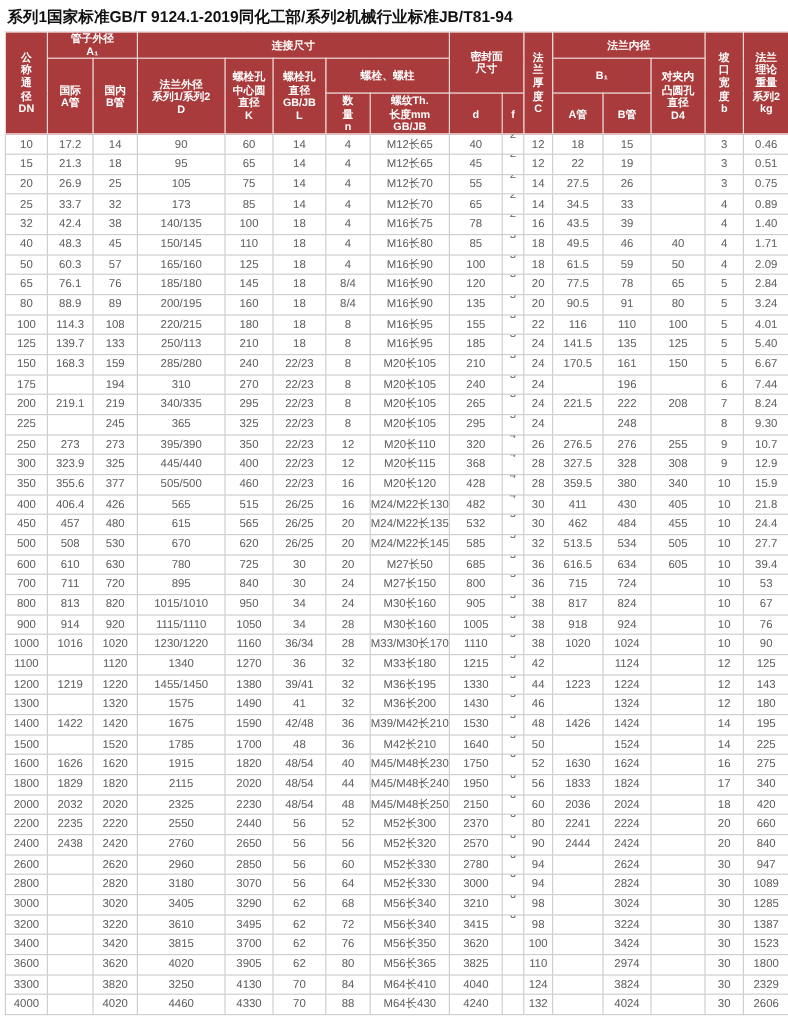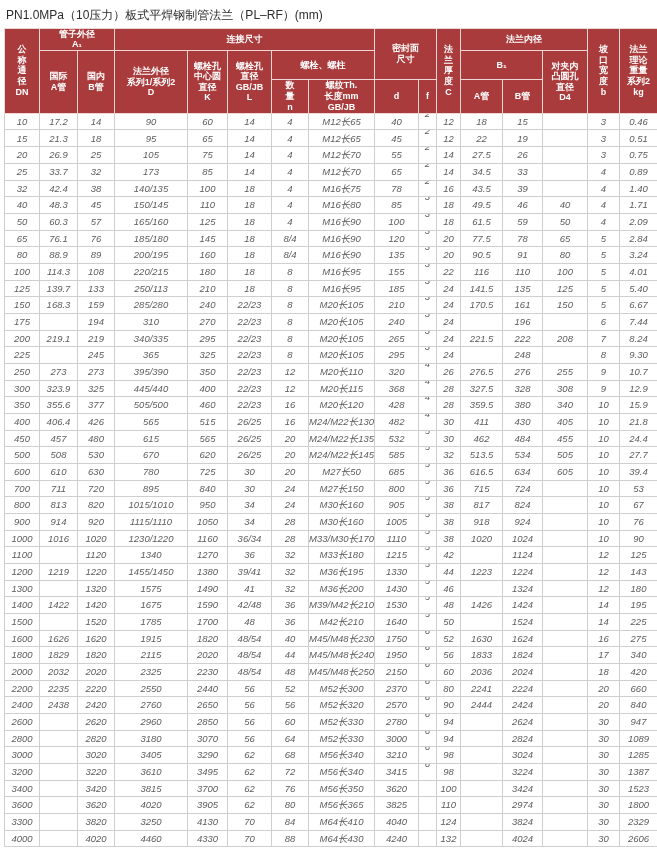--- a/index.html
+++ b/index.html
@@ -24,28 +24,28 @@
     white-space:pre-line;line-height:1.18;
   }
   table.flange td{
     border:1px solid #cfcfcf;
     font-size:9.5px;color:#5c5c5c;
     text-align:center;vertical-align:middle;
     padding:0;line-height:1;
     overflow:hidden;white-space:nowrap;
   }
   tr.h1{height:15px;} tr.h2{height:29px;} tr.h3{height:34px;}
-  tbody tr{height:16.68px;font-style:italic;}
+  tbody tr{height:16.68px;}
   .fshift{display:inline-block;transform:translateY(-8px);}
 </style>
 </head>
 <body>
 
 <div class="titlebar">
-  <div class="title-sub">PN1.0MPa（10压力）板式平焊钢制管法兰（PL–RF）(mm)</div>
+  <div class="title-main">系列1国家标准GB/T 9124.1-2019同化工部/系列2机械行业标准JB/T81-94</div>
 </div>
 
 <table class="flange">
   <colgroup>
     <col style="width:35px">
       <col style="width:38px">
       <col style="width:37px">
     <col style="width:73px">
       <col style="width:40px">
       <col style="width:44px">

